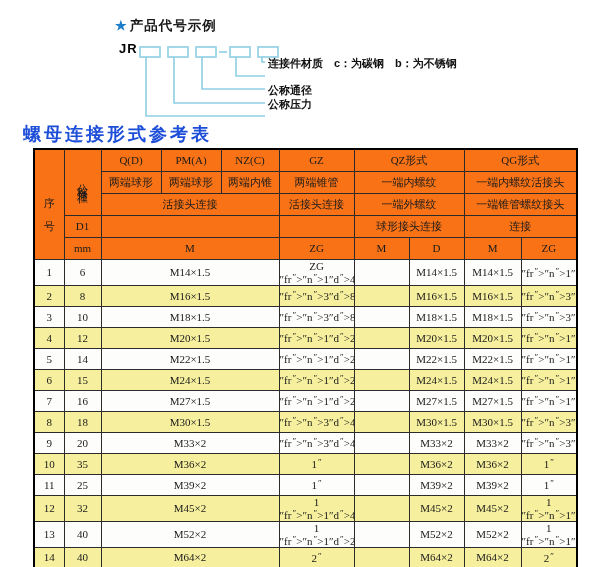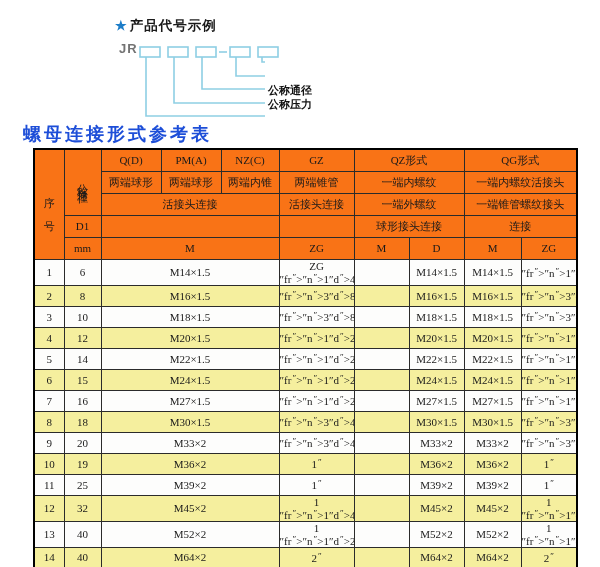--- a/index.html
+++ b/index.html
@@ -4,21 +4,21 @@
 <style>
   html,body{margin:0;padding:0;background:#fff;width:600px;height:567px;overflow:hidden;
     font-family:"Liberation Sans",sans-serif;color:#1a1a1a;}
   .page{position:relative;width:568px;height:567px;background:#ffffff;}
 
   
   .diagram{position:absolute;left:0;top:0;width:600px;height:125px;}
   .diag-title{position:absolute;left:115px;top:17px;font-size:13.5px;font-weight:bold;
     letter-spacing:1px;white-space:nowrap;}
   .diag-title .star{color:#1d7dc8;margin-right:2px;font-size:13px;}
-  .jr{position:absolute;left:119px;top:41px;font-size:13px;font-weight:bold;color:#737373;
+  .jr{position:absolute;left:119px;top:41px;font-size:13px;font-weight:bold;color:#000000;
     letter-spacing:1px;}
   .diag-svg{position:absolute;left:0;top:0;}
   .diag-label{position:absolute;left:268px;height:13px;font-size:11px;font-weight:bold;
     white-space:nowrap;color:#111;}
   .dl-0{top:56px}.dl-1{top:70px}.dl-2{top:83px}.dl-3{top:97px}.dl-4{top:110px}
 
   
   .table-title{position:absolute;left:23px;top:122px;margin:0;font-size:18px;font-weight:bold;
     letter-spacing:3px;font-family:"DejaVu Serif","Liberation Serif",serif;color:#1d4ed8;}
 
@@ -53,20 +53,21 @@
         <rect x="258" y="47" width="20" height="10"></rect>
         <polyline points="262,57 262,62 265,62"></polyline>
         <polyline points="236,57 236,76 265,76"></polyline>
         <polyline points="202,57 202,89 265,89"></polyline>
         <polyline points="174,57 174,103 265,103"></polyline>
         <polyline points="146,57 146,116 265,116"></polyline>
       </g>
     </svg>
     <div class="diag-title"><span class="star">★</span><span>产品代号示例</span></div>
     <div class="jr">JR</div>
+    <div class="diag-label dl-0">连接件材质　c：为碳钢　b：为不锈钢</div>
     <div class="diag-label dl-2">公称通径</div>
     <div class="diag-label dl-3">公称压力</div>
   </div>
 
   <h2 class="table-title">螺母连接形式参考表</h2>
 
   <table class="ref">
     <colgroup>
       <col style="width:30px">
         <col style="width:37px">
@@ -207,21 +208,21 @@
           <td>20</td>
           <td colspan="3">M33×2</td>
           <td><span class="&lt;span">″</span>fr<span class="prime">″</span>&gt;<span class="&lt;span">″</span>n<span class="prime">″</span>&gt;3<span class="&lt;span">″</span>d<span class="prime">″</span>&gt;4</td>
           <td></td>
           <td>M33×2</td>
           <td>M33×2</td>
           <td><span class="&lt;span">″</span>fr<span class="prime">″</span>&gt;<span class="&lt;span">″</span>n<span class="prime">″</span>&gt;3<span class="&lt;span">″</span>d&gt;4</td>
         </tr>
         <tr>
           <td>10</td>
-          <td>19</td>
+          <td>35</td>
           <td colspan="3">M36×2</td>
           <td>1<span class="prime">″</span></td>
           <td></td>
           <td>M36×2</td>
           <td>M36×2</td>
           <td>1<span class="prime">″</span></td>
         </tr>
         <tr>
           <td>11</td>
           <td>25</td>

